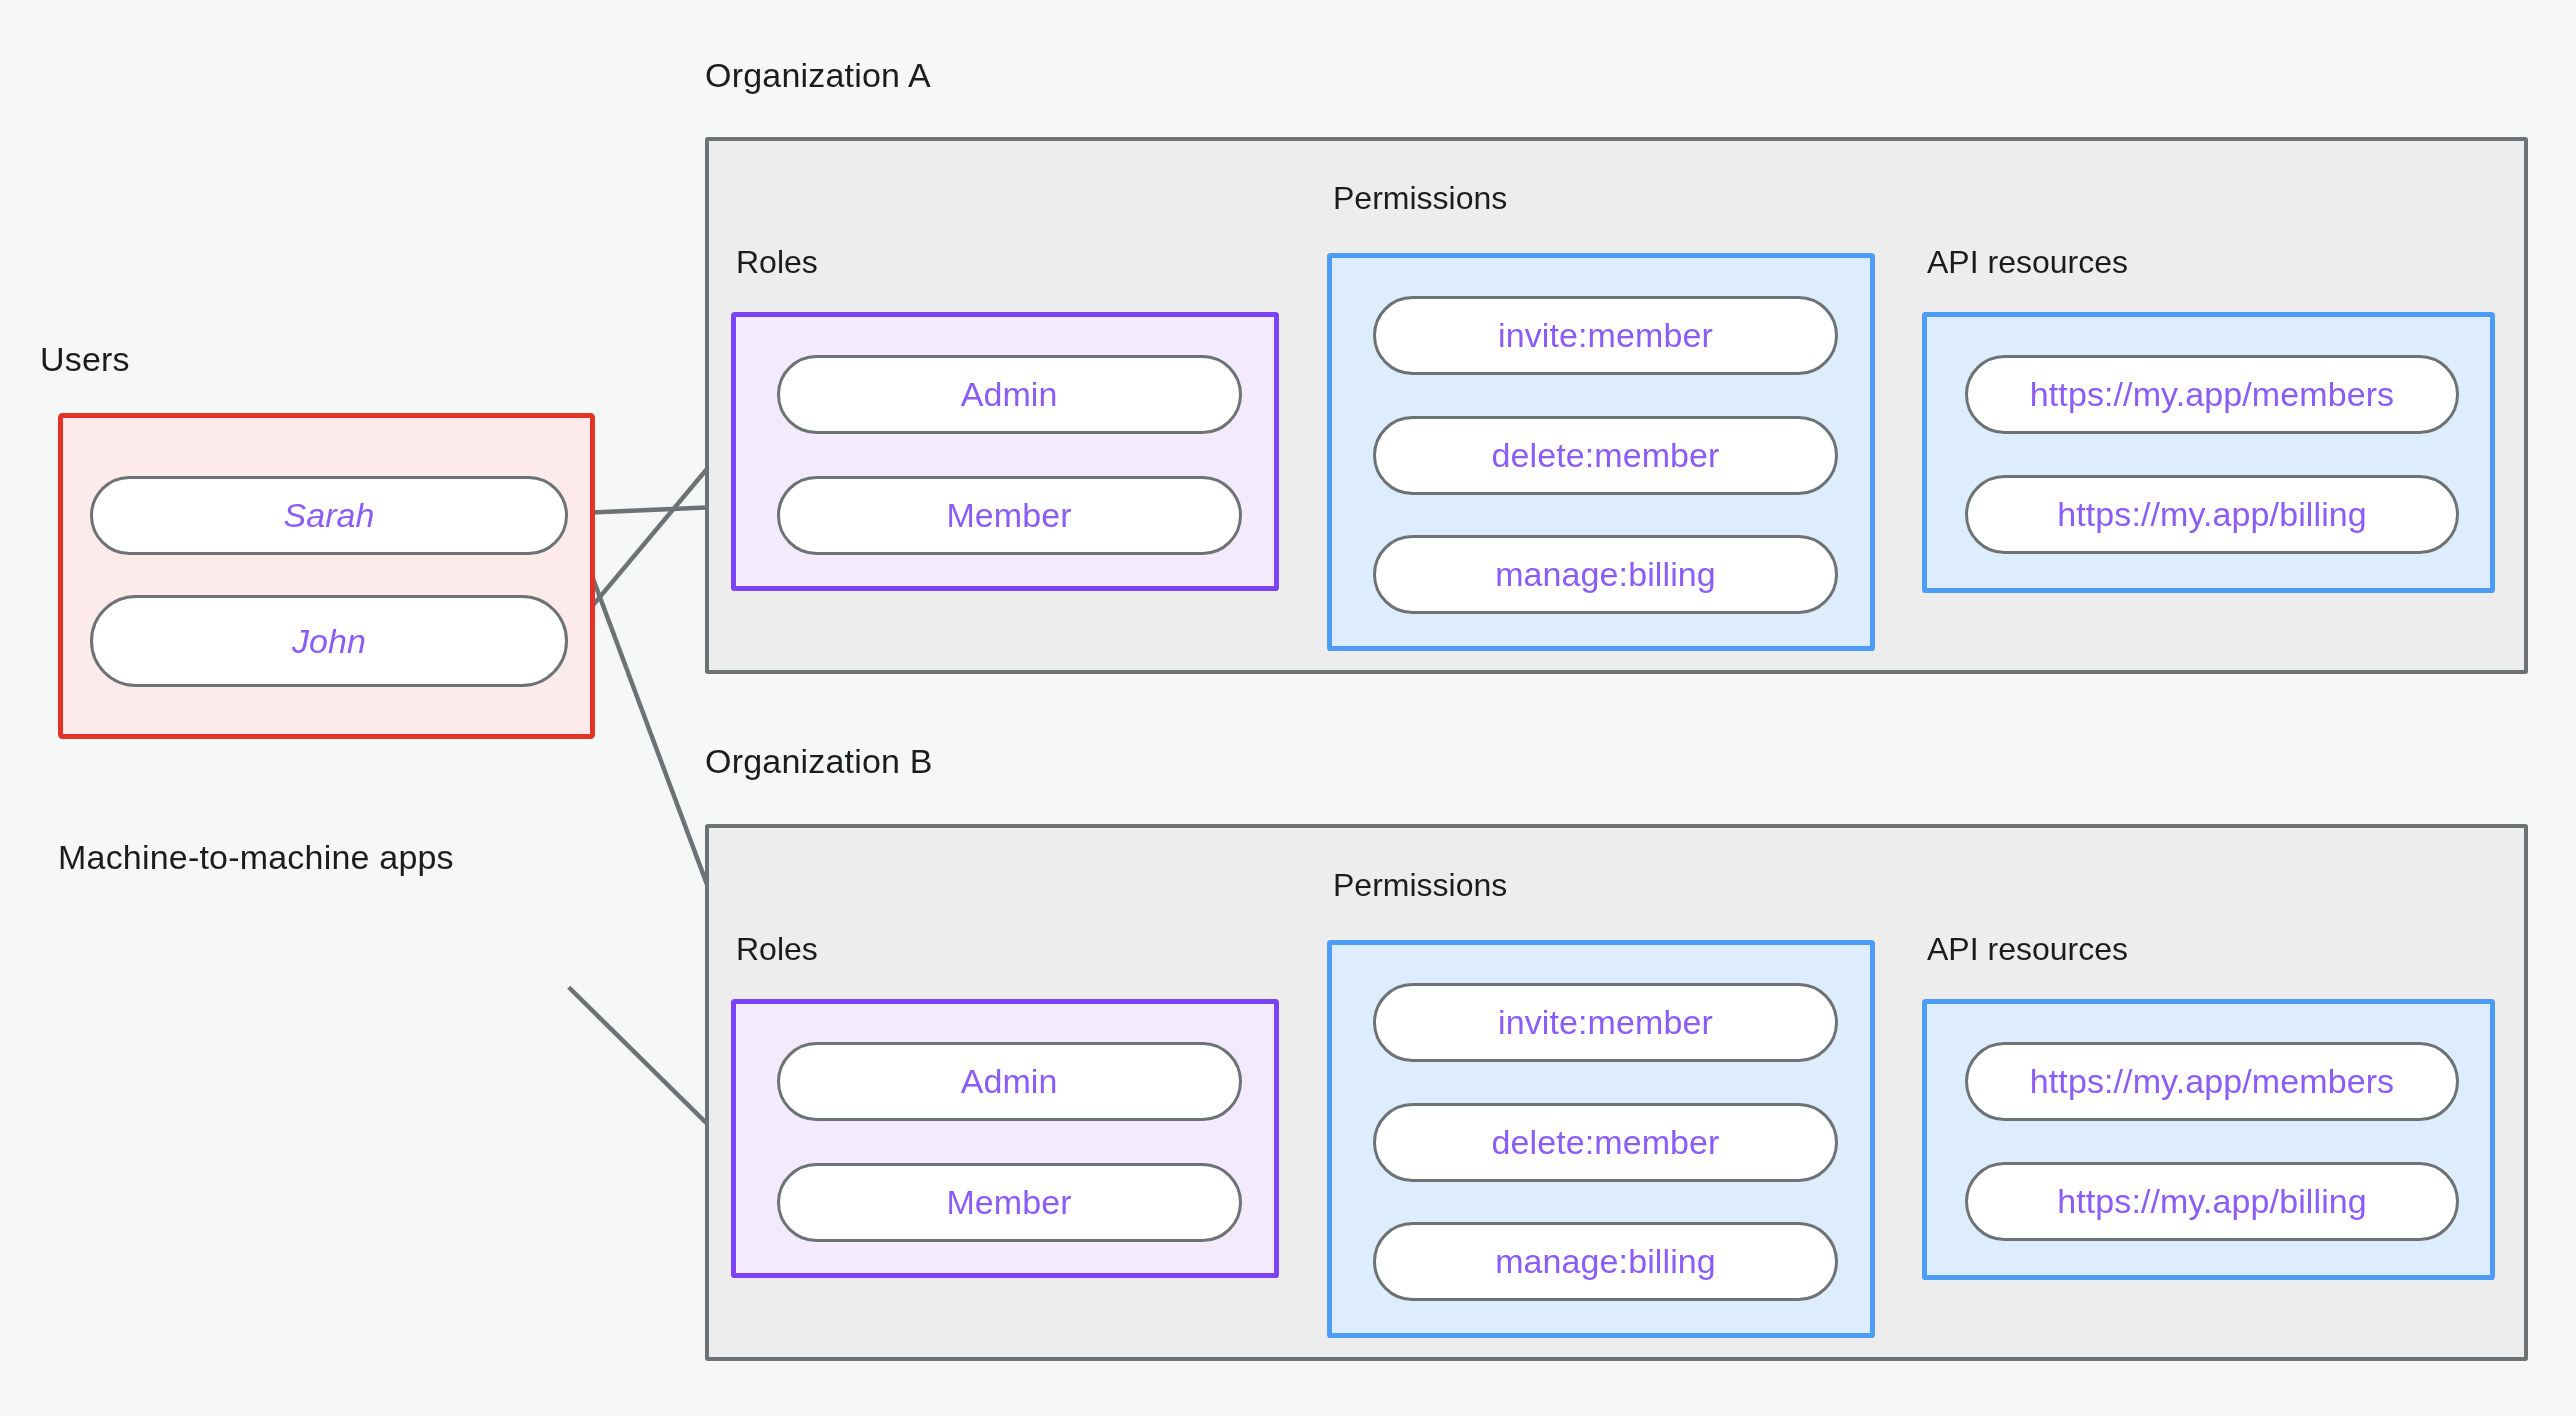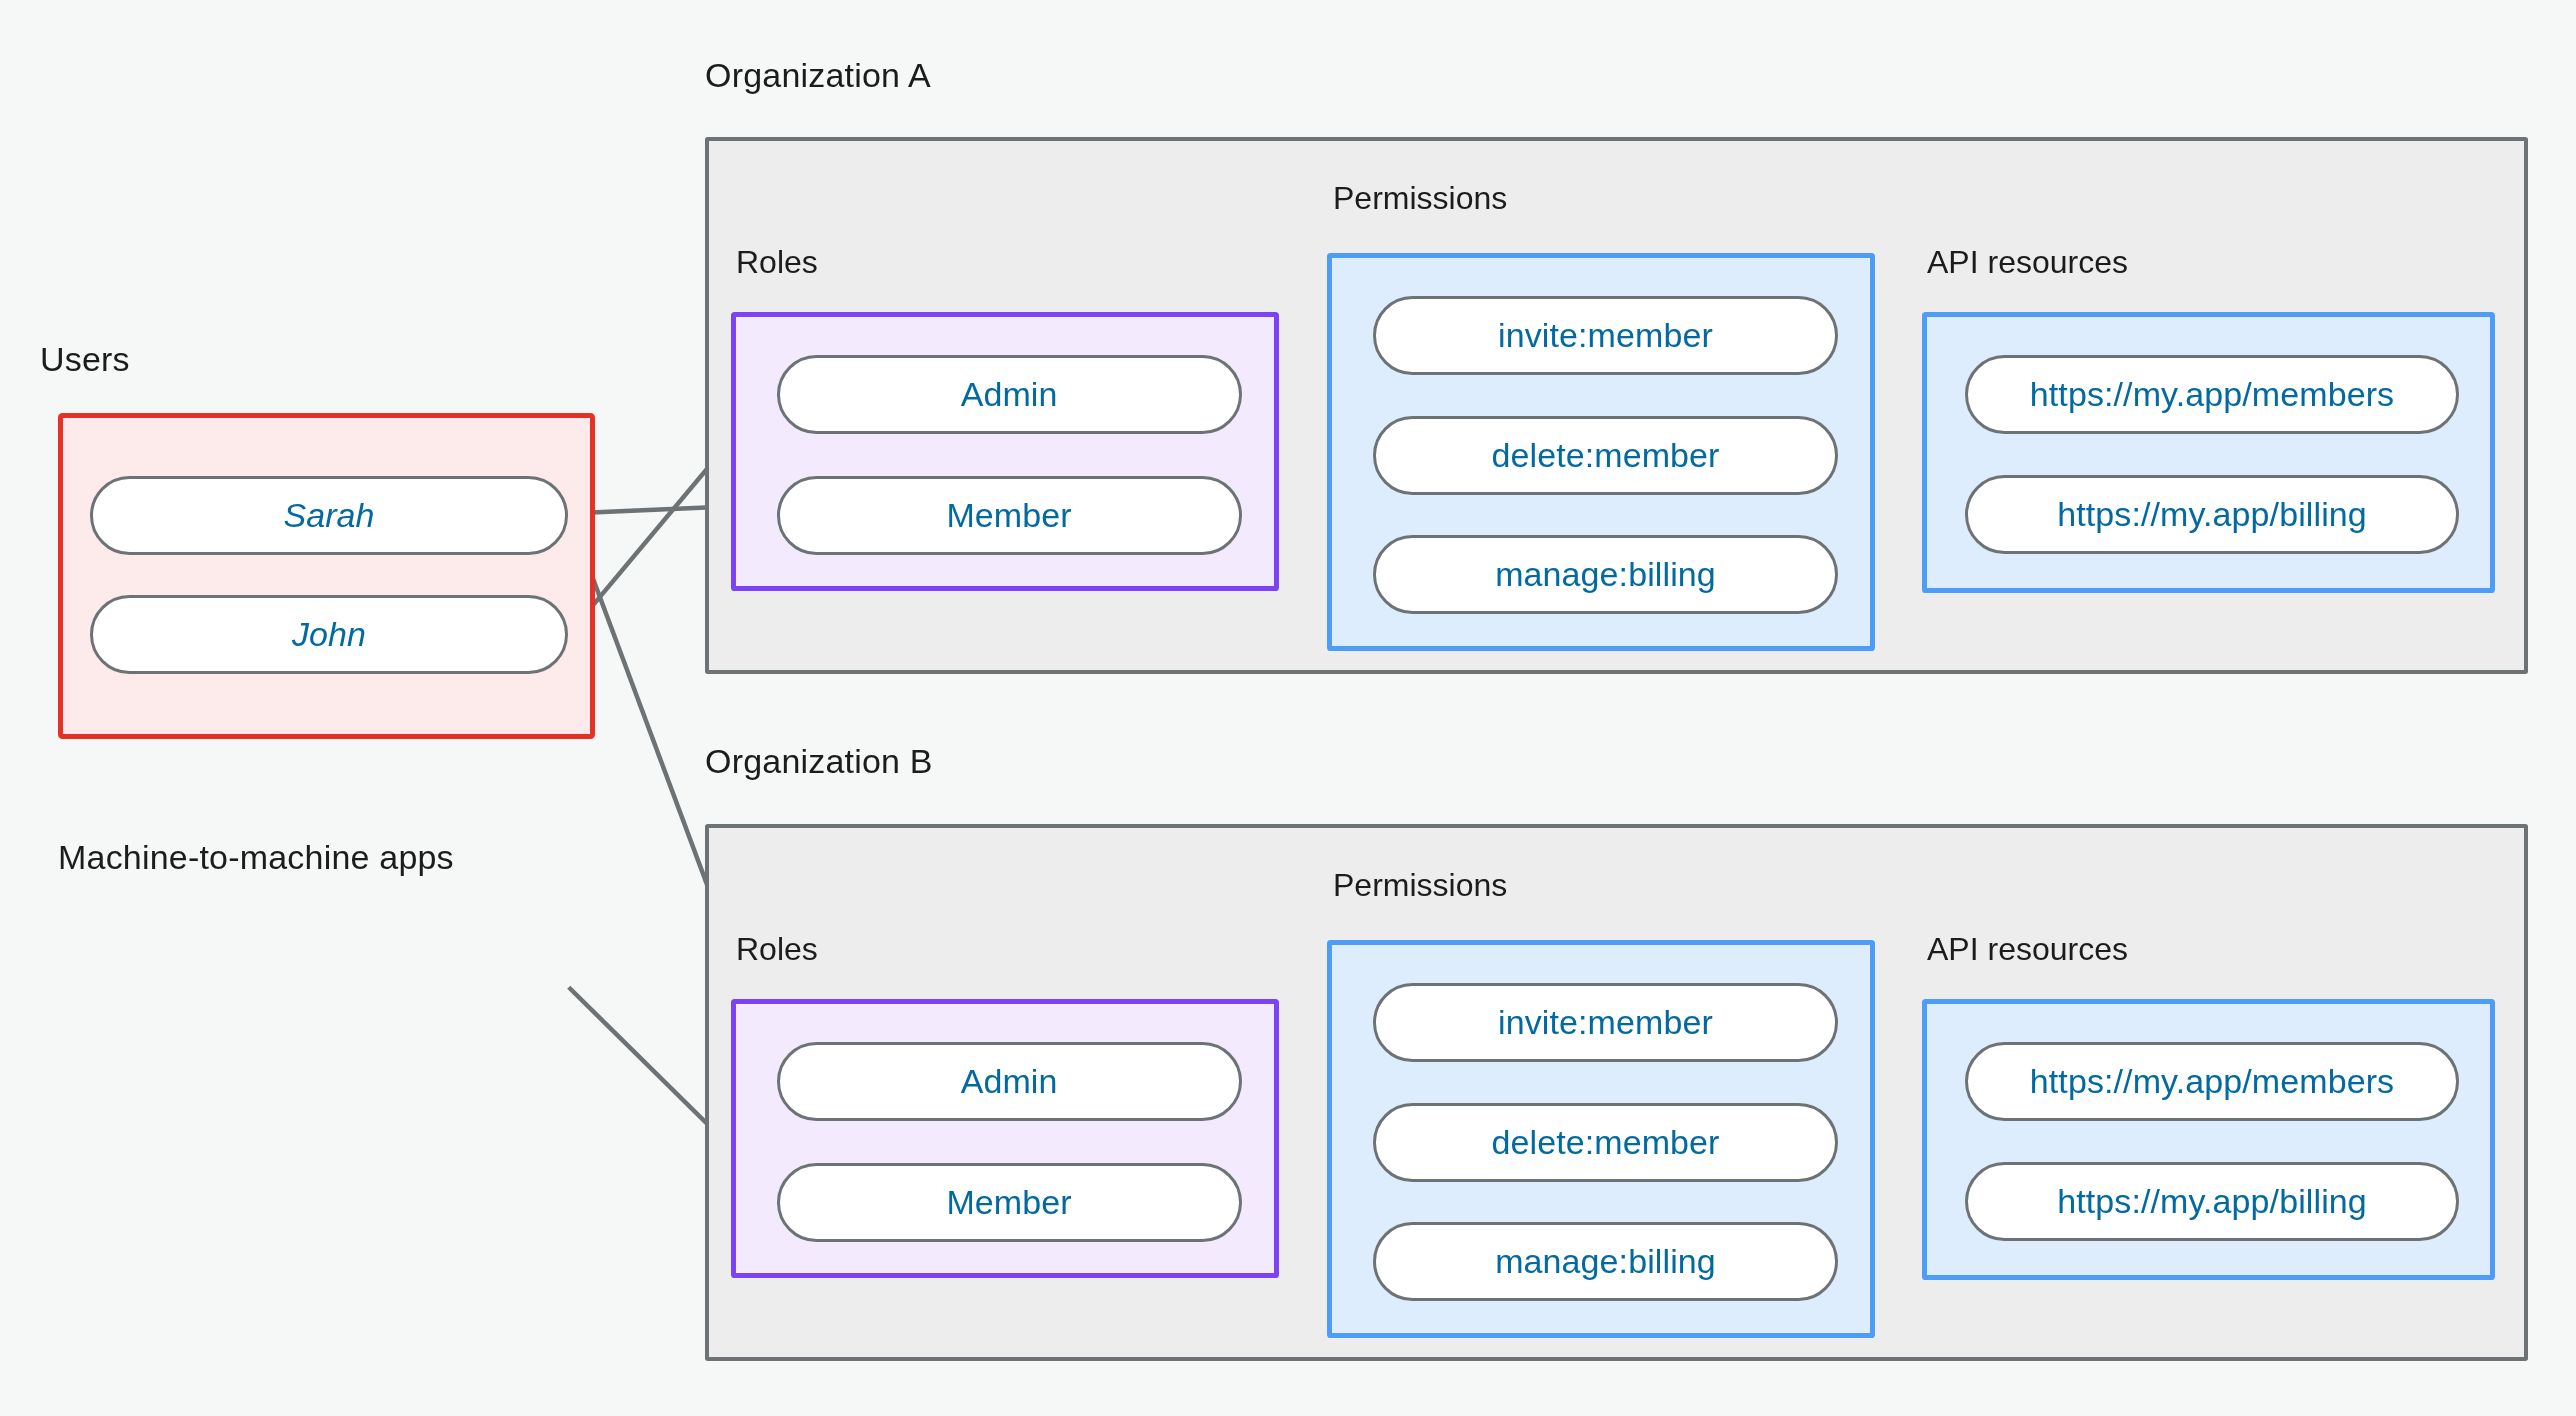--- a/index.html
+++ b/index.html
@@ -68,21 +68,21 @@
   .pill {
     position: absolute;
     box-sizing: border-box;
     background: #ffffff;
     border: 3.6px solid #6d7275;
     border-radius: 900px;
     display: flex;
     align-items: center;
     justify-content: center;
     font-size: 34px;
-    color: #0369a1;
+    color: #8b5cf6;
     white-space: nowrap;
     letter-spacing: 0.1px;
   }
   
   #edges {
     position: absolute;
     left: 0; top: 0;
     width: 2576px;
     height: 1416px;
     pointer-events: none;
@@ -132,21 +132,21 @@
       <circle cx="1519" cy="1389" r="13"></circle>
       <circle cx="2174" cy="1190" r="13"></circle>
       <circle cx="2174" cy="1323" r="13"></circle>
     </g>
   </svg>
 
   <div class="grp-label" style="left:40px; top:342px;">Users</div>
 
   <div class="box users-box" style="left:58px; top:413px; width:537px; height:326px;font-style:italic;">
     <div class="pill" style="left:27px; top:58px; width:478px; height:79px;">Sarah</div>
-    <div class="pill" style="left:27px; top:177px; width:478px; height:79px;">John</div>
+    <div class="pill" style="left:27px; top:177px; width:478px; height:92px;">John</div>
   </div>
 
   <div class="grp-label" style="left:58px; top:840px;">Machine-to-machine apps</div>
 
 
   <div class="grp-label" style="left:705px; top:58px;">Organization A</div>
 
   <div class="box org-box" style="left:705px; top:137px; width:1823px; height:537px;">
 
     <div class="sub-label" style="left:27px; top:105px;">Roles</div>

